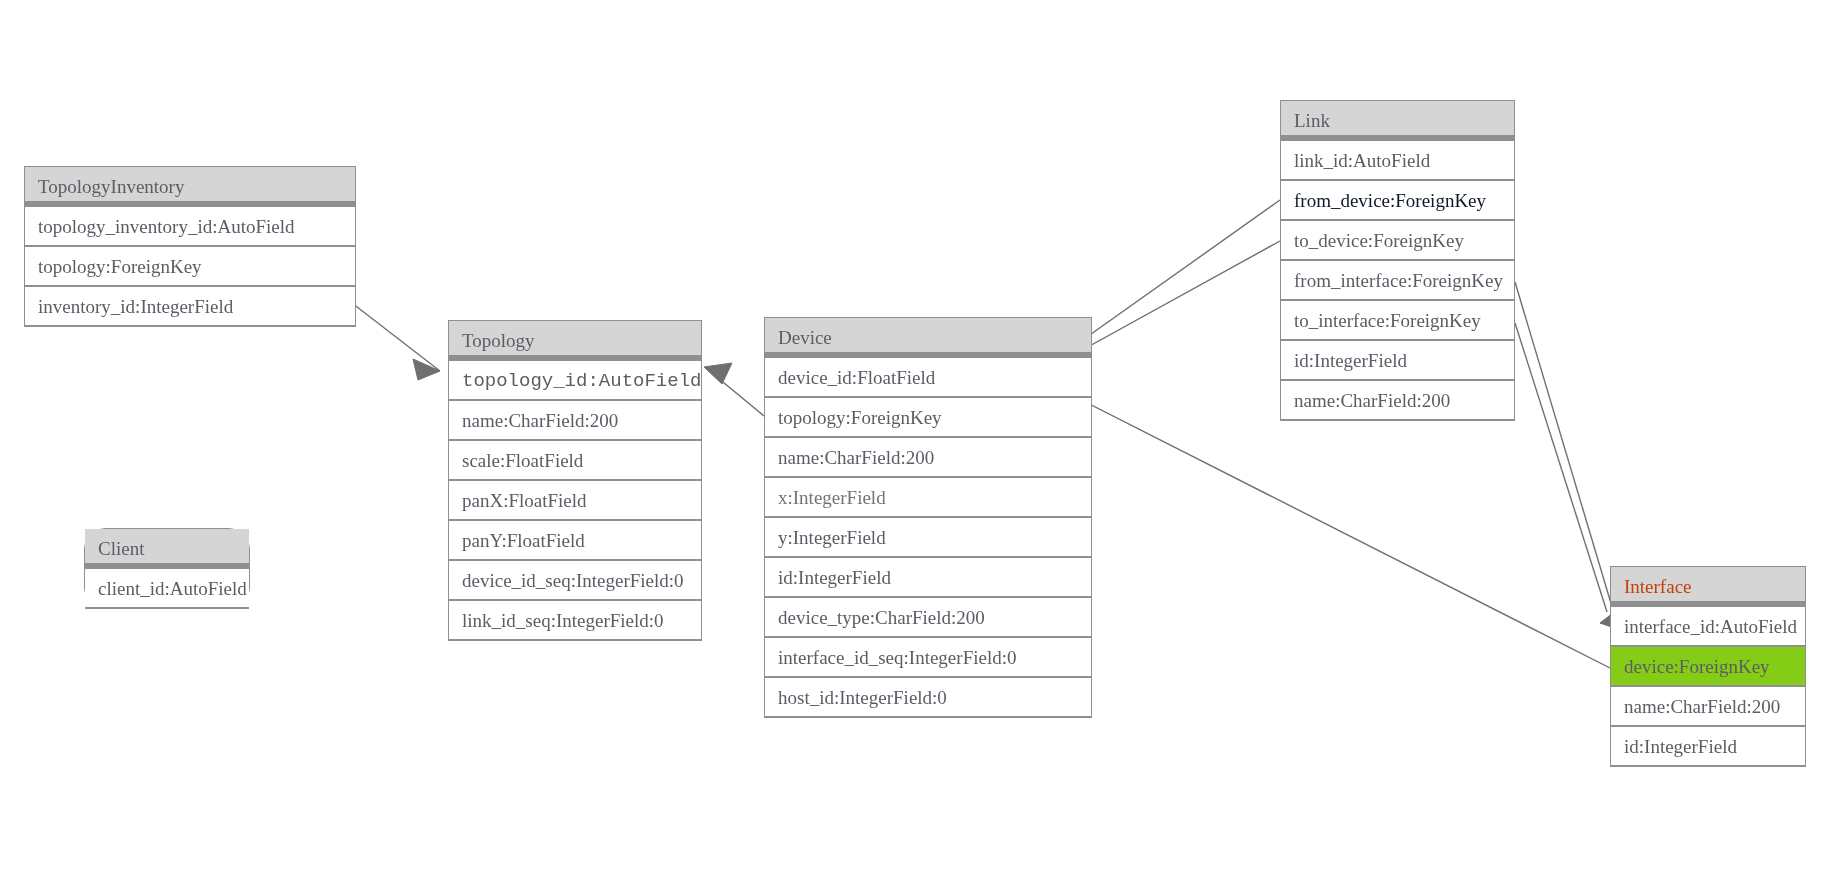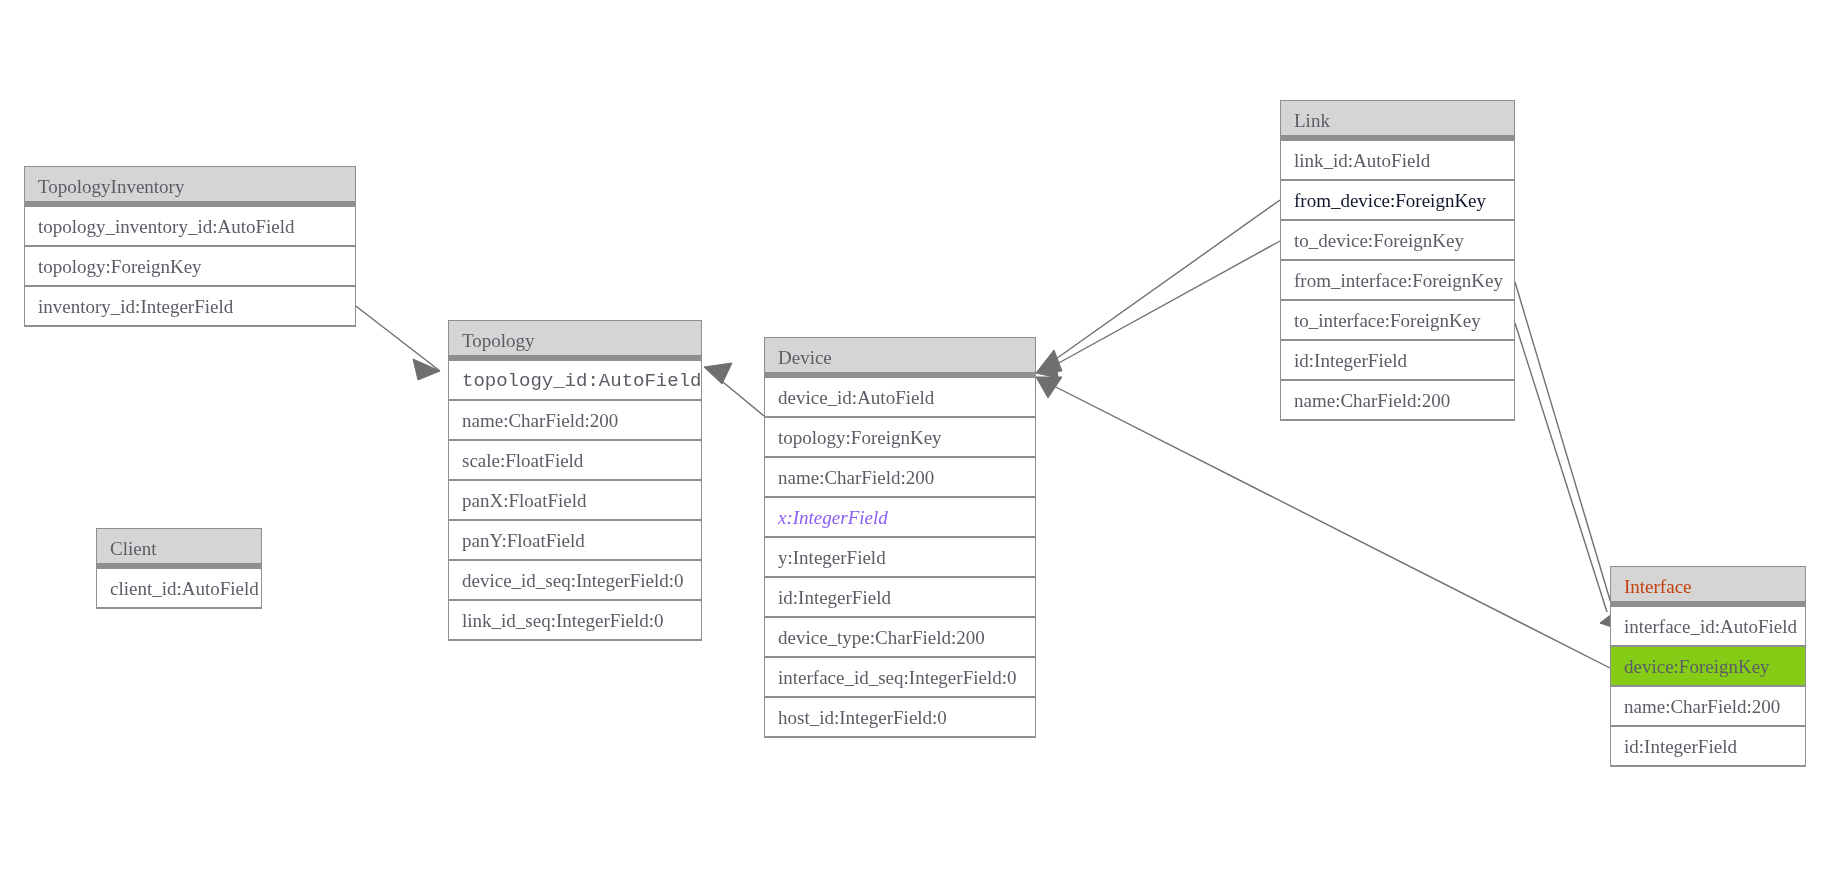--- a/index.html
+++ b/index.html
@@ -92,40 +92,40 @@
       </g>
     </svg>
 
   <div id="entity-layer">
       <div class="entity" style="left: 24px; top: 166px; width: 332px; border-color: rgb(143, 143, 143);">
         <div class="hdr" style="background: rgb(213, 213, 213); color: rgb(92, 92, 102); border-bottom-color: rgb(143, 143, 143);">TopologyInventory</div>
         <div class="row" style="background: rgb(255, 255, 255); color: rgb(92, 92, 102); border-bottom-color: rgb(143, 143, 143);">topology_inventory_id:AutoField</div>
         <div class="row" style="background: rgb(255, 255, 255); color: rgb(92, 92, 102); border-bottom-color: rgb(143, 143, 143);">topology:ForeignKey</div>
         <div class="row" style="background: rgb(255, 255, 255); color: rgb(92, 92, 102); border-bottom-color: rgb(143, 143, 143);">inventory_id:IntegerField</div>
       </div>
-      <div class="entity" style="left: 96px; top: 528px; width: 166px; border-color: rgb(143, 143, 143);">
+      <div class="entity" style="left: 84px; top: 528px; width: 166px; border-color: rgb(143, 143, 143); border-radius: 22px;">
         <div class="hdr" style="background: rgb(213, 213, 213); color: rgb(92, 92, 102); border-bottom-color: rgb(143, 143, 143);">Client</div>
         <div class="row" style="background: rgb(255, 255, 255); color: rgb(92, 92, 102); border-bottom-color: rgb(143, 143, 143);">client_id:AutoField</div>
       </div>
       <div class="entity" style="left: 448px; top: 320px; width: 254px; border-color: rgb(143, 143, 143);">
         <div class="hdr" style="background: rgb(213, 213, 213); color: rgb(92, 92, 102); border-bottom-color: rgb(143, 143, 143);">Topology</div>
         <div class="row" style="background: rgb(255, 255, 255); color: rgb(92, 92, 102); border-bottom-color: rgb(143, 143, 143); font-family: Liberation Mono, monospace;">topology_id:AutoField</div>
         <div class="row" style="background: rgb(255, 255, 255); color: rgb(92, 92, 102); border-bottom-color: rgb(143, 143, 143);">name:CharField:200</div>
         <div class="row" style="background: rgb(255, 255, 255); color: rgb(92, 92, 102); border-bottom-color: rgb(143, 143, 143);">scale:FloatField</div>
         <div class="row" style="background: rgb(255, 255, 255); color: rgb(92, 92, 102); border-bottom-color: rgb(143, 143, 143);">panX:FloatField</div>
         <div class="row" style="background: rgb(255, 255, 255); color: rgb(92, 92, 102); border-bottom-color: rgb(143, 143, 143);">panY:FloatField</div>
         <div class="row" style="background: rgb(255, 255, 255); color: rgb(92, 92, 102); border-bottom-color: rgb(143, 143, 143);">device_id_seq:IntegerField:0</div>
         <div class="row" style="background: rgb(255, 255, 255); color: rgb(92, 92, 102); border-bottom-color: rgb(143, 143, 143);">link_id_seq:IntegerField:0</div>
       </div>
-      <div class="entity" style="left: 764px; top: 317px; width: 272px; border-color: rgb(143, 143, 143); margin-top: 20px;">
+      <div class="entity" style="left: 764px; top: 317px; width: 328px; border-color: rgb(143, 143, 143);">
         <div class="hdr" style="background: rgb(213, 213, 213); color: rgb(92, 92, 102); border-bottom-color: rgb(143, 143, 143);">Device</div>
-        <div class="row" style="background: rgb(255, 255, 255); color: rgb(92, 92, 102); border-bottom-color: rgb(143, 143, 143);">device_id:AutoField</div>
+        <div class="row" style="background: rgb(255, 255, 255); color: rgb(92, 92, 102); border-bottom-color: rgb(143, 143, 143);">device_id:FloatField</div>
         <div class="row" style="background: rgb(255, 255, 255); color: rgb(92, 92, 102); border-bottom-color: rgb(143, 143, 143);">topology:ForeignKey</div>
         <div class="row" style="background: rgb(255, 255, 255); color: rgb(92, 92, 102); border-bottom-color: rgb(143, 143, 143);">name:CharField:200</div>
-        <div class="row" style="background: rgb(255, 255, 255); color: #8b5cf6; border-bottom-color: rgb(143, 143, 143); font-style: italic;">x:IntegerField</div>
+        <div class="row" style="background: rgb(255, 255, 255); color: #737373; border-bottom-color: rgb(143, 143, 143);">x:IntegerField</div>
         <div class="row" style="background: rgb(255, 255, 255); color: rgb(92, 92, 102); border-bottom-color: rgb(143, 143, 143);">y:IntegerField</div>
         <div class="row" style="background: rgb(255, 255, 255); color: rgb(92, 92, 102); border-bottom-color: rgb(143, 143, 143);">id:IntegerField</div>
         <div class="row" style="background: rgb(255, 255, 255); color: rgb(92, 92, 102); border-bottom-color: rgb(143, 143, 143);">device_type:CharField:200</div>
         <div class="row" style="background: rgb(255, 255, 255); color: rgb(92, 92, 102); border-bottom-color: rgb(143, 143, 143);">interface_id_seq:IntegerField:0</div>
         <div class="row" style="background: rgb(255, 255, 255); color: rgb(92, 92, 102); border-bottom-color: rgb(143, 143, 143);">host_id:IntegerField:0</div>
       </div>
       <div class="entity" style="left: 1280px; top: 100px; width: 235px; border-color: rgb(143, 143, 143);">
         <div class="hdr" style="background: rgb(213, 213, 213); color: rgb(92, 92, 102); border-bottom-color: rgb(143, 143, 143);">Link</div>
         <div class="row" style="background: rgb(255, 255, 255); color: rgb(92, 92, 102); border-bottom-color: rgb(143, 143, 143);">link_id:AutoField</div>
         <div class="row" style="background: rgb(255, 255, 255); color: #0f172a; border-bottom-color: rgb(143, 143, 143);">from_device:ForeignKey</div>

